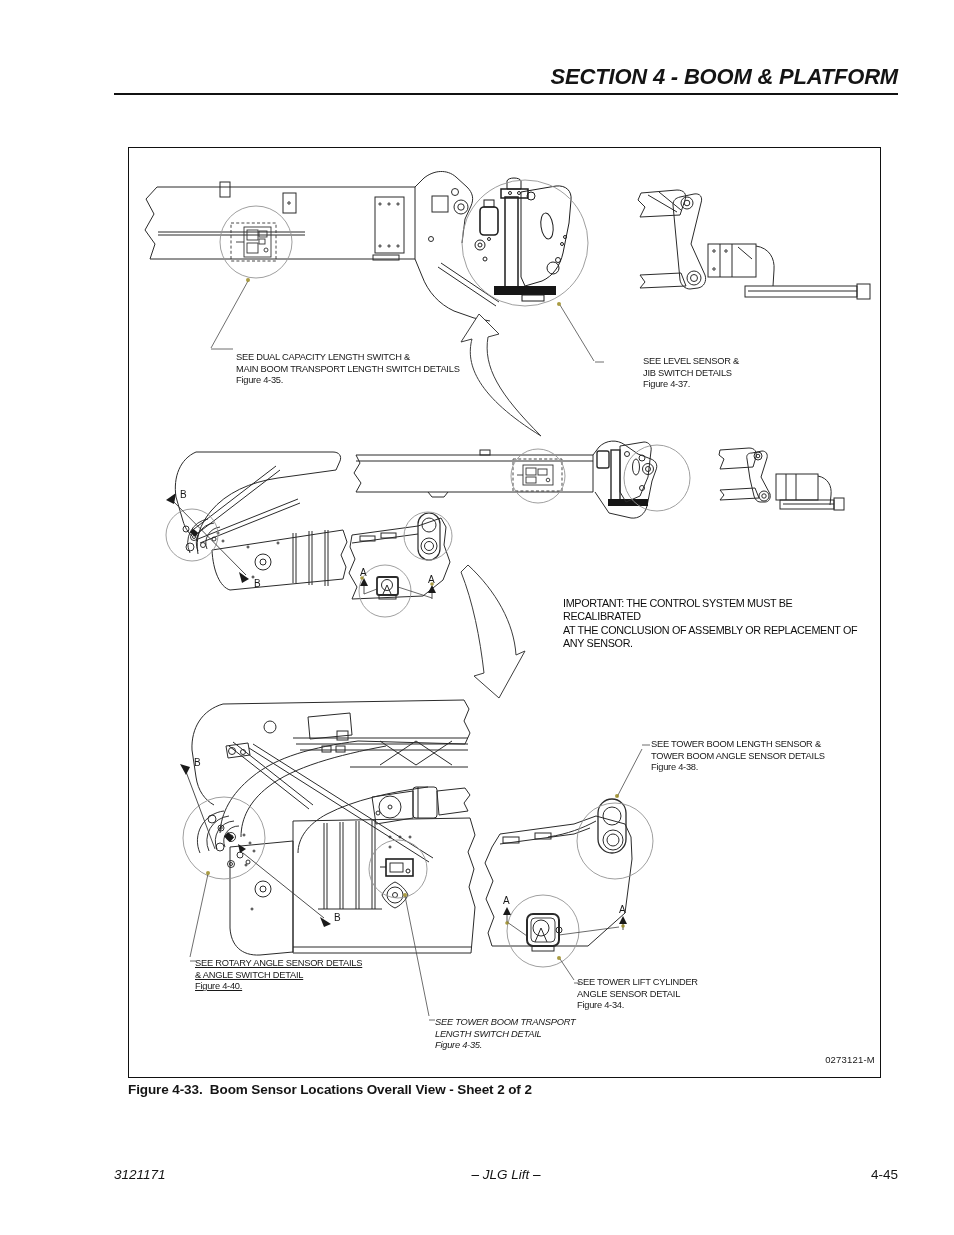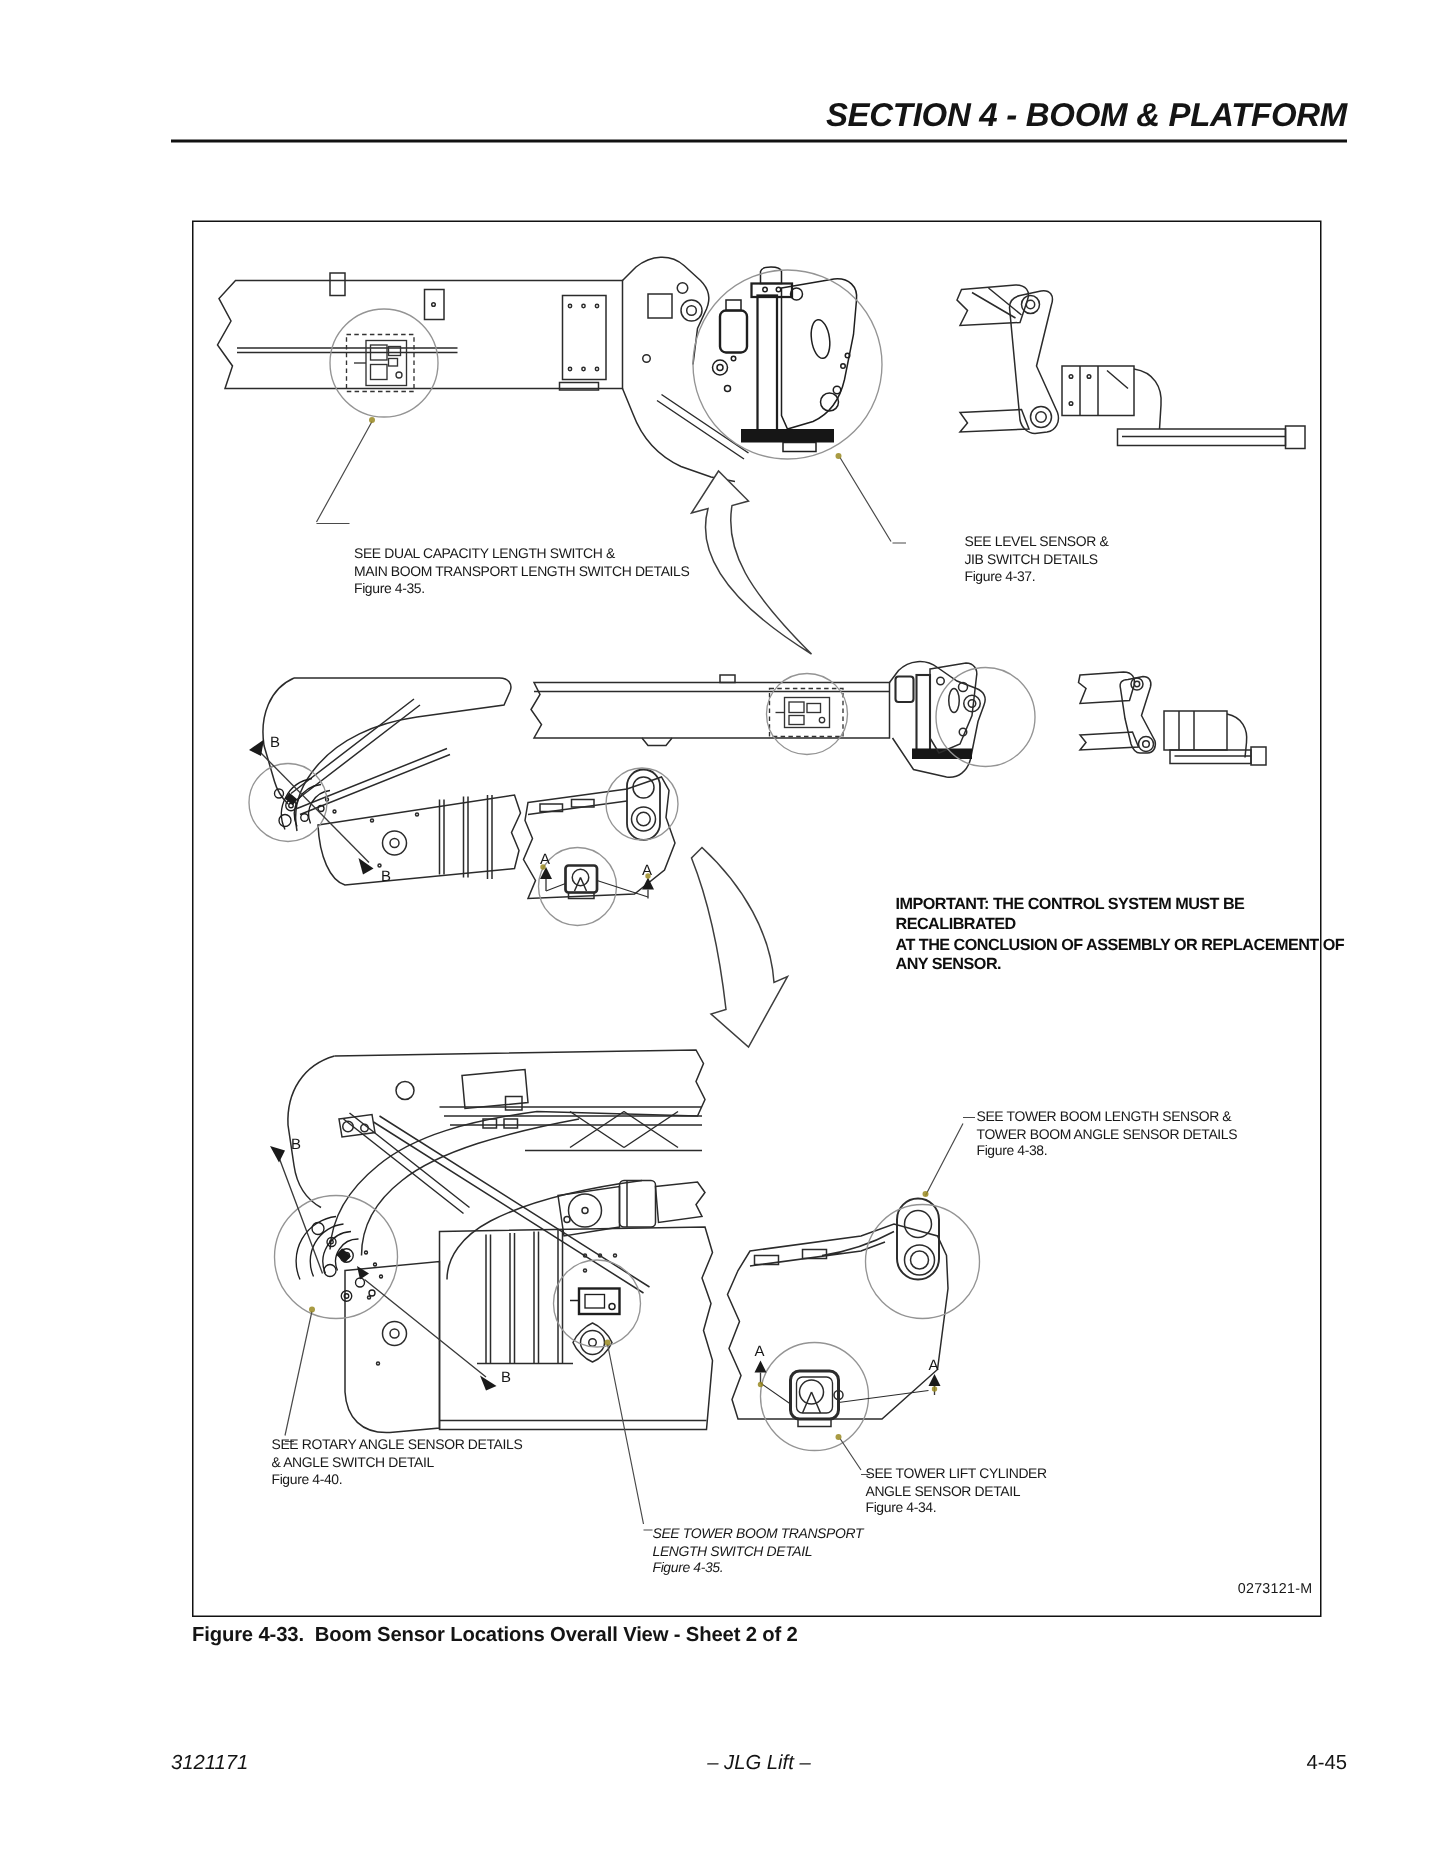--- a/index.html
+++ b/index.html
@@ -2,21 +2,21 @@
 <html><head>
 <meta charset="utf-8">
 <style>
   html,body{margin:0;padding:0;background:#ffffff;}
   body{width:954px;height:1235px;position:relative;font-family:"Liberation Sans",sans-serif;color:#141414;overflow:hidden;}
   .abs{position:absolute;}
   .header-title{font-weight:bold;font-style:italic;font-size:22px;letter-spacing:-0.2px;white-space:nowrap;}
   .header-rule{background:#111;height:1.5px;}
   .figure-box{border:1.5px solid #111;box-sizing:border-box;background:#fff;}
   .callout{font-size:9.3px;line-height:11.6px;letter-spacing:-0.25px;white-space:pre-line;color:#181818;}
-  .important{font-weight:bold;font-size:10.8px;line-height:13.4px;letter-spacing:-0.35px;white-space:pre-line;color:#0e0e0e;margin-left:34px;}
+  .important{font-weight:normal;font-size:10.8px;line-height:13.4px;letter-spacing:-0.35px;white-space:pre-line;color:#0e0e0e;}
   .drawing-number{font-size:9.5px;letter-spacing:0.2px;text-align:right;color:#181818;}
   .caption{font-weight:bold;font-size:13.5px;text-align:left;letter-spacing:-0.1px;}
   .footer-text{font-size:13.5px;}
   .italic{font-style:italic;}
   .center{text-align:center;}
   svg text{font-family:"Liberation Sans",sans-serif;font-size:10px;fill:#181818;}
 </style>
 </head>
 <body>
 
@@ -327,33 +327,33 @@
   <g stroke="#4a4a4a" stroke-width="0.8" fill="none">
     <path d="M489,650 L514,602 M514,598 L522,598"></path>
     <path d="M432,812 L446,833 M446,836 L452,836"></path>
   </g>
   <circle cx="489" cy="649" r="2" fill="#9a8a22" opacity="0.85"></circle>
   <circle cx="431" cy="811" r="2" fill="#9a8a22" opacity="0.85"></circle>
   <circle cx="379" cy="776" r="1.8" fill="#9a8a22" opacity="0.85"></circle>
   <circle cx="495" cy="779" r="1.8" fill="#9a8a22" opacity="0.85"></circle>
 </svg>
 
-<div class="abs callout" style="left:236px;top:364px;">SEE DUAL CAPACITY LENGTH SWITCH &amp;
+<div class="abs callout" style="left:236px;top:352px;">SEE DUAL CAPACITY LENGTH SWITCH &amp;
 MAIN BOOM TRANSPORT LENGTH SWITCH DETAILS
 Figure 4-35.</div>
 <div class="abs callout" style="left:604px;top:356px;margin-left:39px;">SEE LEVEL SENSOR &amp;
 JIB SWITCH DETAILS
 Figure 4-37.</div>
 <div class="abs important" style="left:563px;top:597px;width:300px;">IMPORTANT: THE CONTROL SYSTEM MUST BE RECALIBRATED
 AT THE CONCLUSION OF ASSEMBLY OR REPLACEMENT OF
 ANY SENSOR.</div>
 <div class="abs callout" style="left:651px;top:739px;">SEE TOWER BOOM LENGTH SENSOR &amp;
 TOWER BOOM ANGLE SENSOR DETAILS
 Figure 4-38.</div>
-<div class="abs callout" style="left:181px;top:958px;">SEE ROTARY ANGLE SENSOR DETAILS
+<div class="abs callout" style="left:195px;top:958px;text-decoration:underline;">SEE ROTARY ANGLE SENSOR DETAILS
 &amp; ANGLE SWITCH DETAIL
 Figure 4-40.</div>
 <div class="abs callout" style="left:435px;top:1017px;font-style:italic;">SEE TOWER BOOM TRANSPORT
 LENGTH SWITCH DETAIL
 Figure 4-35.</div>
 <div class="abs callout" style="left:577px;top:977px;">SEE TOWER LIFT CYLINDER
 ANGLE SENSOR DETAIL
 Figure 4-34.</div>
 
 <div class="abs drawing-number" style="left:770px;top:1054px;width:105px;">0273121-M</div>

